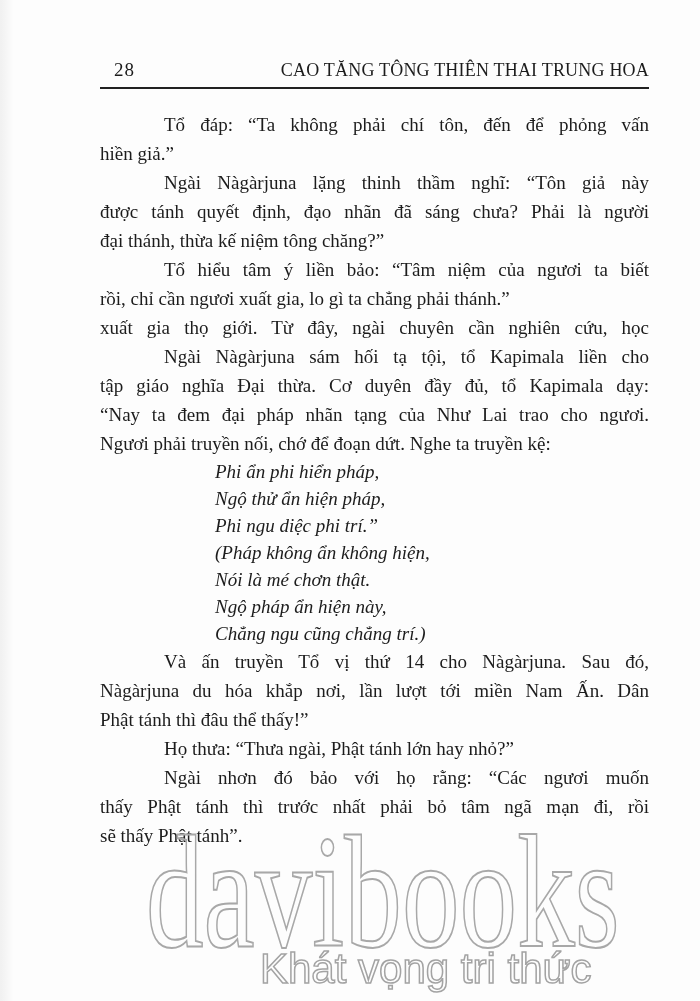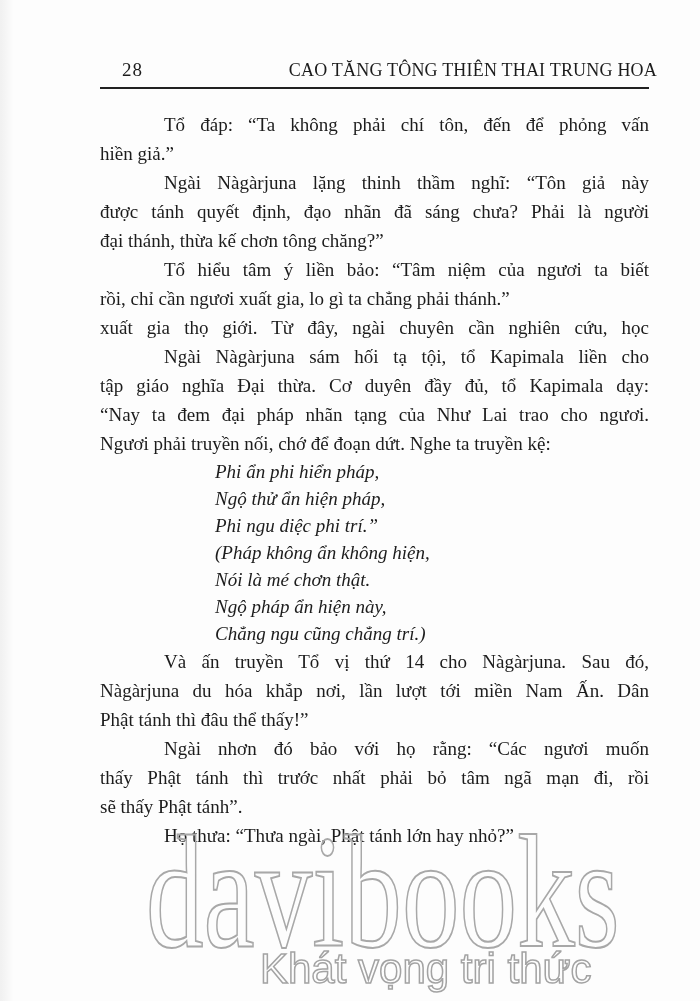--- a/index.html
+++ b/index.html
@@ -20,21 +20,21 @@
   #page::before {
     content: "";
     position: absolute;
     left: 0; top: 0; bottom: 0;
     width: 14px;
     background: linear-gradient(to right, rgba(0,0,0,0.05), rgba(0,0,0,0));
     pointer-events: none;
   }
   .header {
     position: absolute;
-    left: 108px;
+    left: 100px;
     top: 59px;
     width: 549px;
     display: flex;
     justify-content: space-between;
     align-items: baseline;
   }
   .page-number {
     font-size: 19px;
     margin-left: 14px;
     letter-spacing: 1px;
@@ -114,21 +114,21 @@
   <div class="header-rule"></div>
 
   <div id="content">
       <div class="para">
         <div class="line indent">Tổ đáp: “Ta không phải chí tôn, đến để phỏng vấn</div>
         <div class="line last">hiền giả.”</div>
       </div>
       <div class="para">
         <div class="line indent">Ngài Nàgàrjuna lặng thinh thầm nghĩ: “Tôn giả này</div>
         <div class="line">được tánh quyết định, đạo nhãn đã sáng chưa? Phải là người</div>
-        <div class="line last">đại thánh, thừa kế chơn tông chăng?”</div>
+        <div class="line last">đại thánh, thừa kế niệm tông chăng?”</div>
       </div>
       <div class="para">
         <div class="line indent">Tổ hiểu tâm ý liền bảo: “Tâm niệm của ngươi ta biết</div>
         <div class="line last">rồi, chỉ cần ngươi xuất gia, lo gì ta chẳng phải thánh.”</div>
       </div>
       <div class="para">
         <div class="line">xuất gia thọ giới. Từ đây, ngài chuyên cần nghiên cứu, học</div>
         <div class="line indent">Ngài Nàgàrjuna sám hối tạ tội, tổ Kapimala liền cho</div>
         <div class="line">tập giáo nghĩa Đại thừa. Cơ duyên đầy đủ, tổ Kapimala dạy:</div>
         <div class="line">“Nay ta đem đại pháp nhãn tạng của Như Lai trao cho ngươi.</div>
@@ -142,26 +142,26 @@
         <div class="vline">Nói là mé chơn thật.</div>
         <div class="vline">Ngộ pháp ẩn hiện này,</div>
         <div class="vline">Chẳng ngu cũng chẳng trí.)</div>
       </div>
       <div class="para">
         <div class="line indent">Và ấn truyền Tổ vị thứ 14 cho Nàgàrjuna. Sau đó,</div>
         <div class="line">Nàgàrjuna du hóa khắp nơi, lần lượt tới miền Nam Ấn. Dân</div>
         <div class="line last">Phật tánh thì đâu thể thấy!”</div>
       </div>
       <div class="para">
+        <div class="line indent last">Họ thưa: “Thưa ngài, Phật tánh lớn hay nhỏ?”</div>
+      </div>
+      <div class="para">
         <div class="line indent">Ngài nhơn đó bảo với họ rằng: “Các ngươi muốn</div>
         <div class="line">thấy Phật tánh thì trước nhất phải bỏ tâm ngã mạn đi, rồi</div>
         <div class="line last">sẽ thấy Phật tánh”.</div>
-      </div>
-      <div class="para">
-        <div class="line indent last">Họ thưa: “Thưa ngài, Phật tánh lớn hay nhỏ?”</div>
       </div>
     </div>
 
   <div class="watermark-brand">davibooks</div>
 
   <div class="watermark-slogan">Khát vọng tri thức</div>
 
 </div>
 
 </body></html>

